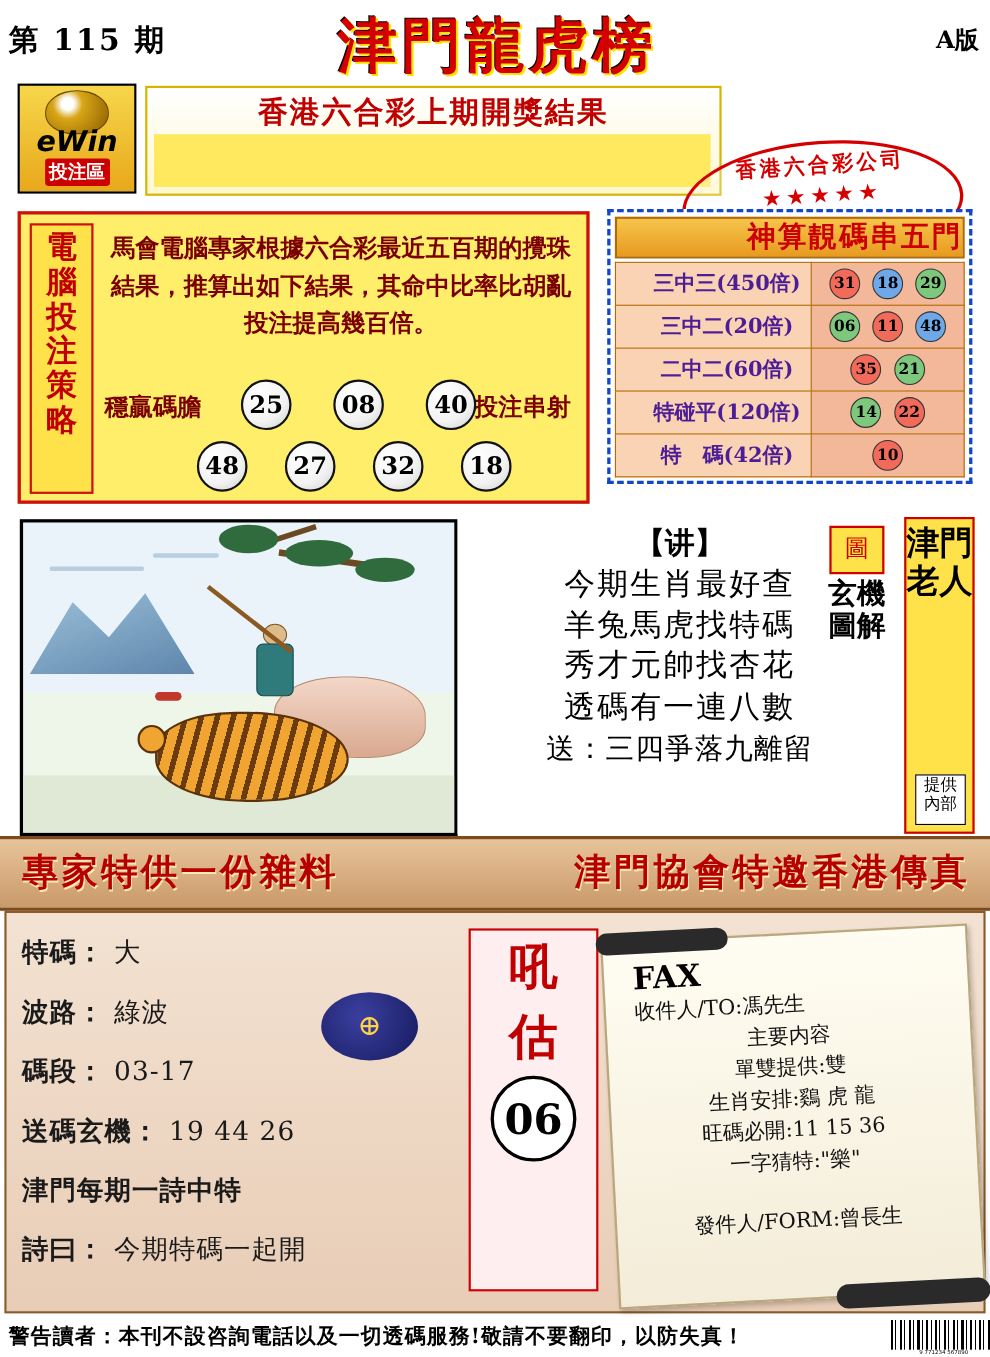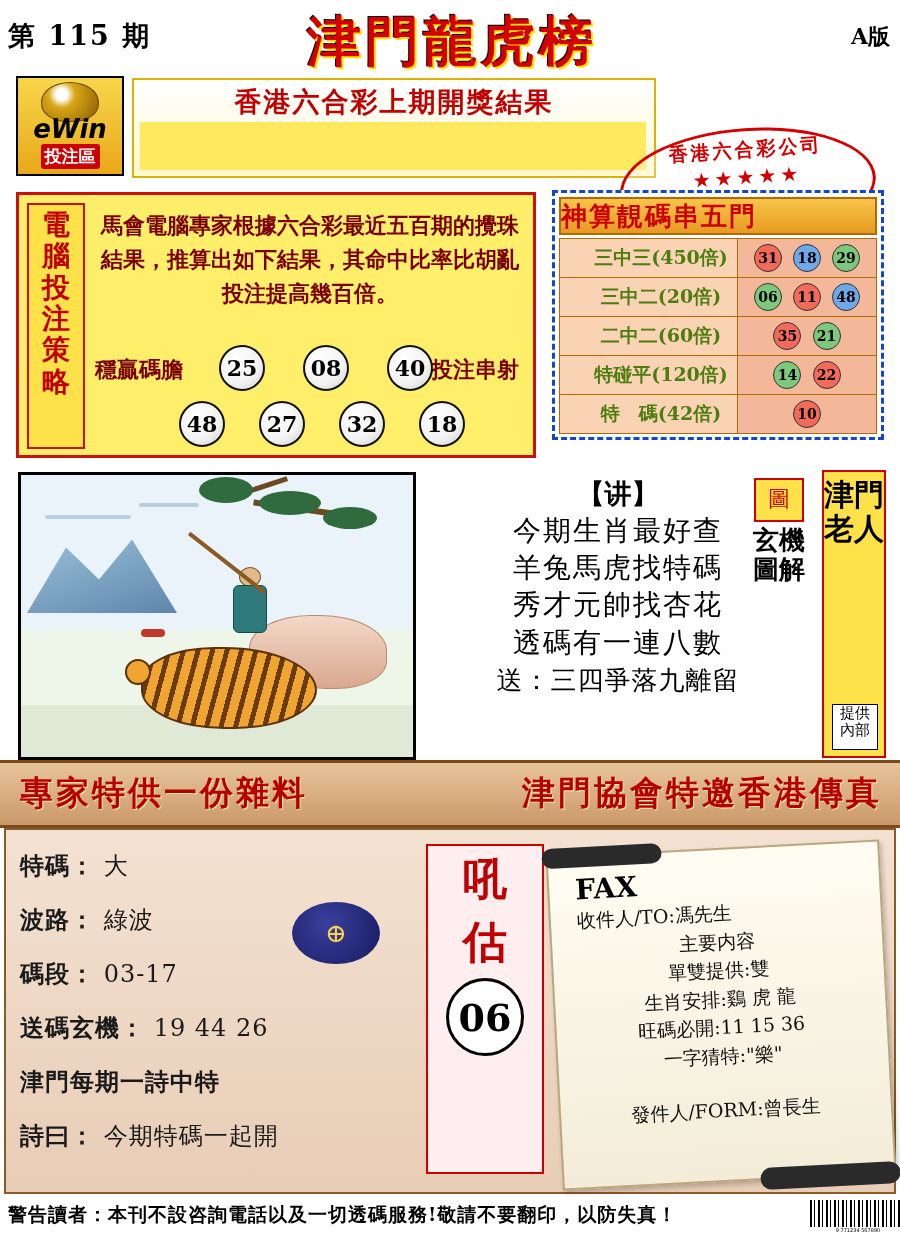--- a/index.html
+++ b/index.html
@@ -66,26 +66,26 @@
   .nums-row1{position:absolute;left:200px;top:150px;display:flex;gap:38px;}
   .nums-row2{position:absolute;left:160px;top:206px;display:flex;gap:34px;}
   .ball-w{width:42px;height:42px;border-radius:50%;background:radial-gradient(circle at 34% 28%,#fff,#f2f2f2 60%,#cfcfcf 100%);
     border:2px solid #111;font-size:22px;font-weight:bold;color:#000;
     display:flex;align-items:center;justify-content:center;font-family:"DejaVu Serif", serif;}
 
   
   .rtable{position:absolute;left:552px;top:190px;width:332px;height:250px;
     background:#fff;border:3px dashed #1248c8;box-sizing:border-box;padding:4px;}
   .rtable .cap{height:38px;background:linear-gradient(#f6c44a,#e89a20);
-    border:2px solid #b46a00;box-sizing:border-box;text-align:left;
+    border:2px solid #b46a00;box-sizing:border-box;text-align:right;
     color:#cc0000;font-size:26px;font-weight:bold;font-family:"DejaVu Serif", serif;
     line-height:34px;letter-spacing:2px;}
   .rtable table{width:100%;border-collapse:collapse;margin-top:3px;}
   .rtable td{border:1px solid #b46a00;height:36px;background:#f7c9a9;}
-  .rtable td.lbl{width:150px;text-align:center;color:#4d7c0f;font-size:19px;font-weight:bold;
+  .rtable td.lbl{width:150px;text-align:center;color:#4c1d95;font-size:19px;font-weight:bold;
     font-family:"DejaVu Serif", serif;background:#f9d3b4;padding-left:26px;}
   .rtable td.nums{text-align:center;background:#f3b79a;}
   .minib{display:inline-flex;align-items:center;justify-content:center;
     width:26px;height:26px;border-radius:50%;border:1px solid #333;
     font-size:14px;font-weight:bold;margin:0 3px;color:#000;font-family:"DejaVu Serif", serif;}
   .mb-red{background:#f26a5a;}
   .mb-blue{background:#6fa8e8;}
   .mb-green{background:#7dc87d;}
 
   

